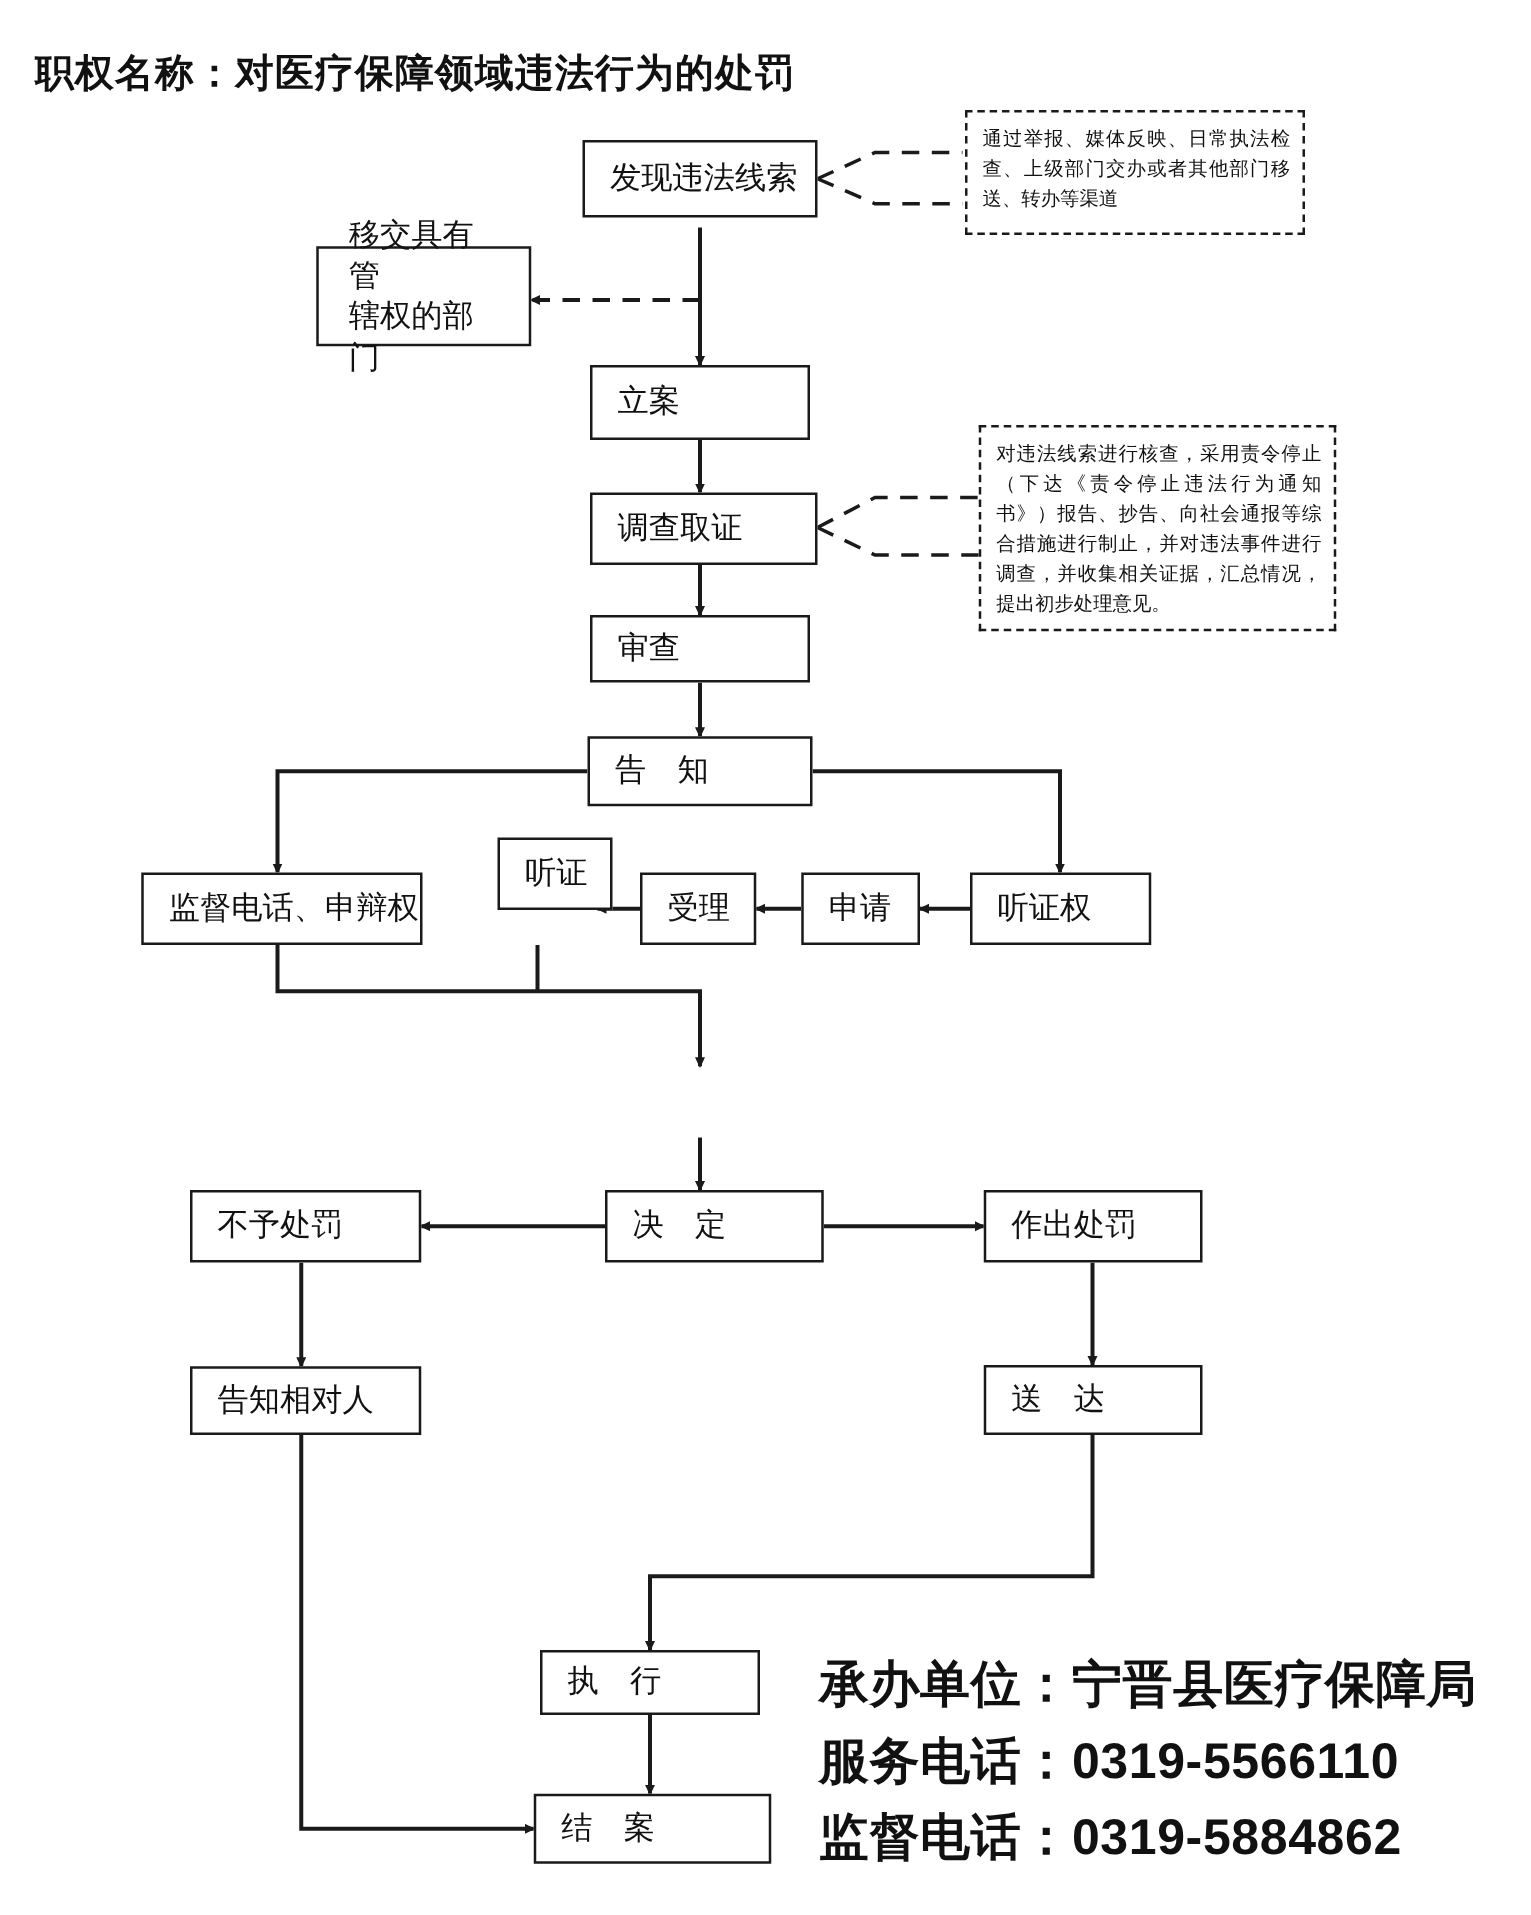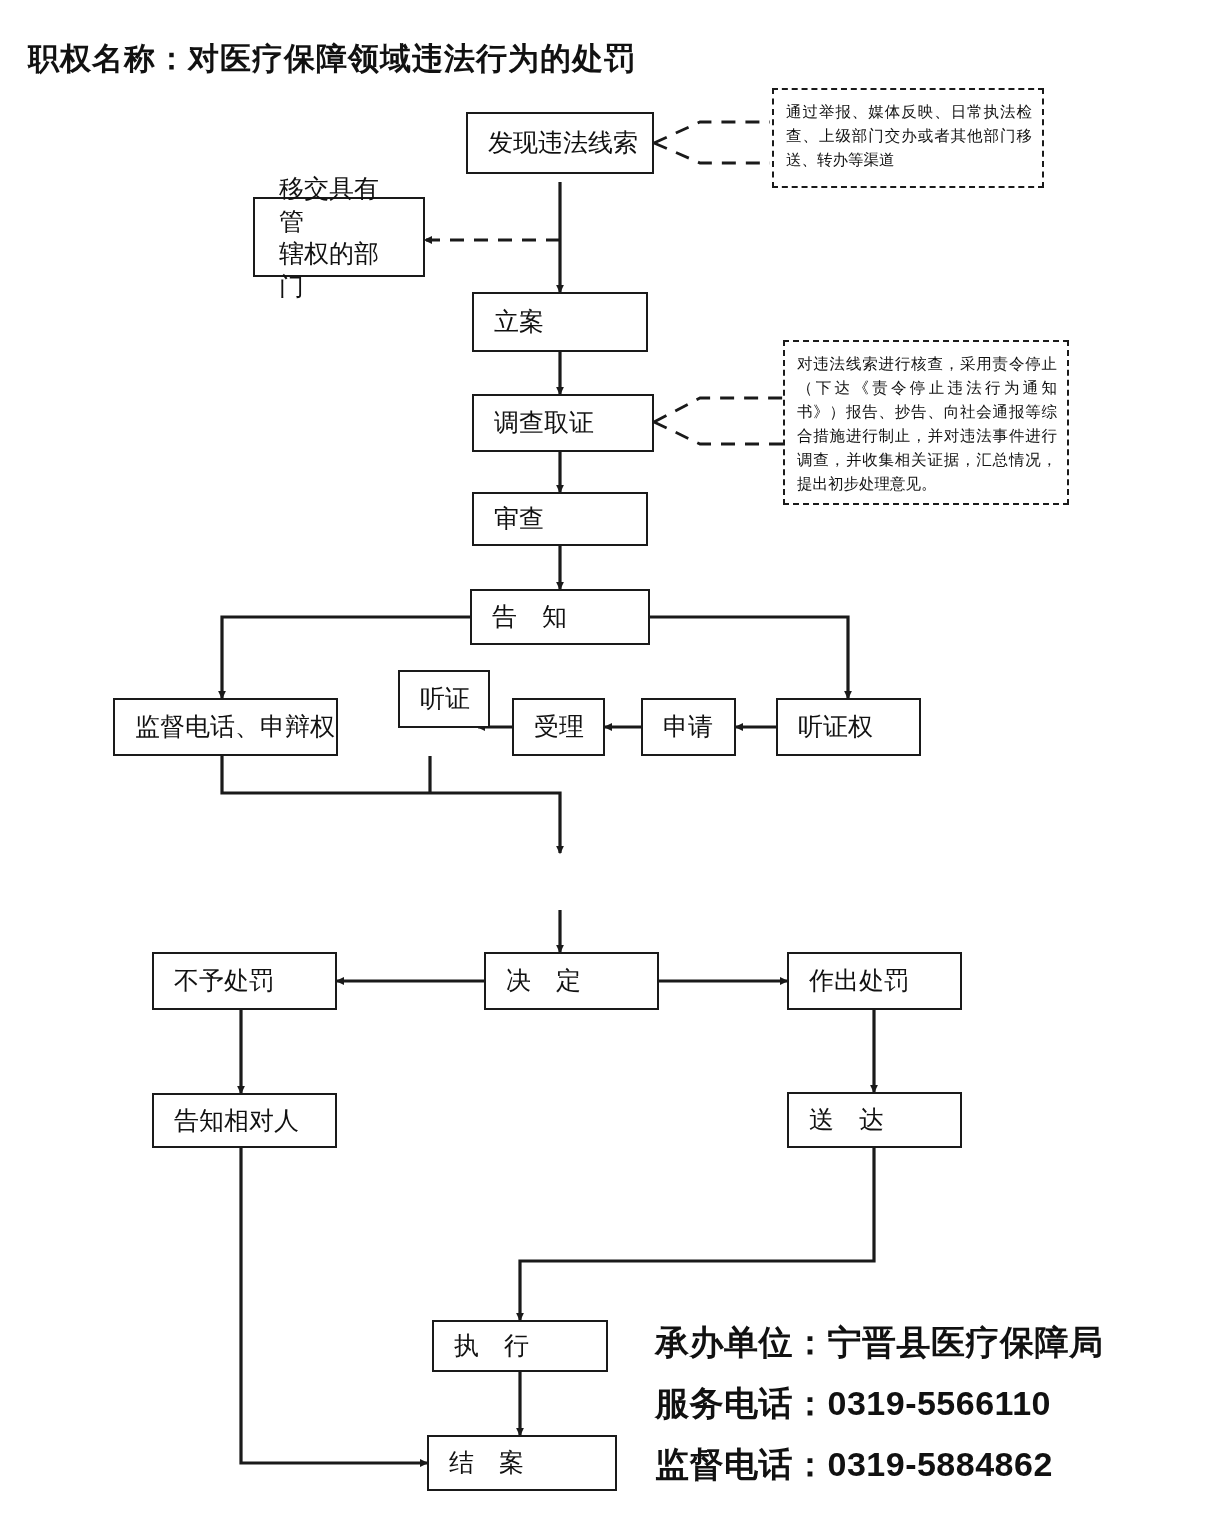--- a/index.html
+++ b/index.html
@@ -63,21 +63,21 @@
     border: 2.5px dashed #1a1a1a;
     background: #ffffff;
     font-size: 15.5px;
     line-height: 1.55;
     padding: 10px 10px 8px 12px;
     text-align: justify;
     z-index: 2;
   }
   .contact {
     position: absolute;
-    font-size: 34px;
+    font-size: 40px;
     font-weight: bold;
     letter-spacing: 0.5px;
     white-space: nowrap;
   }
 </style>
 </head>
 <body>
 
 <div id="canvas">
 

